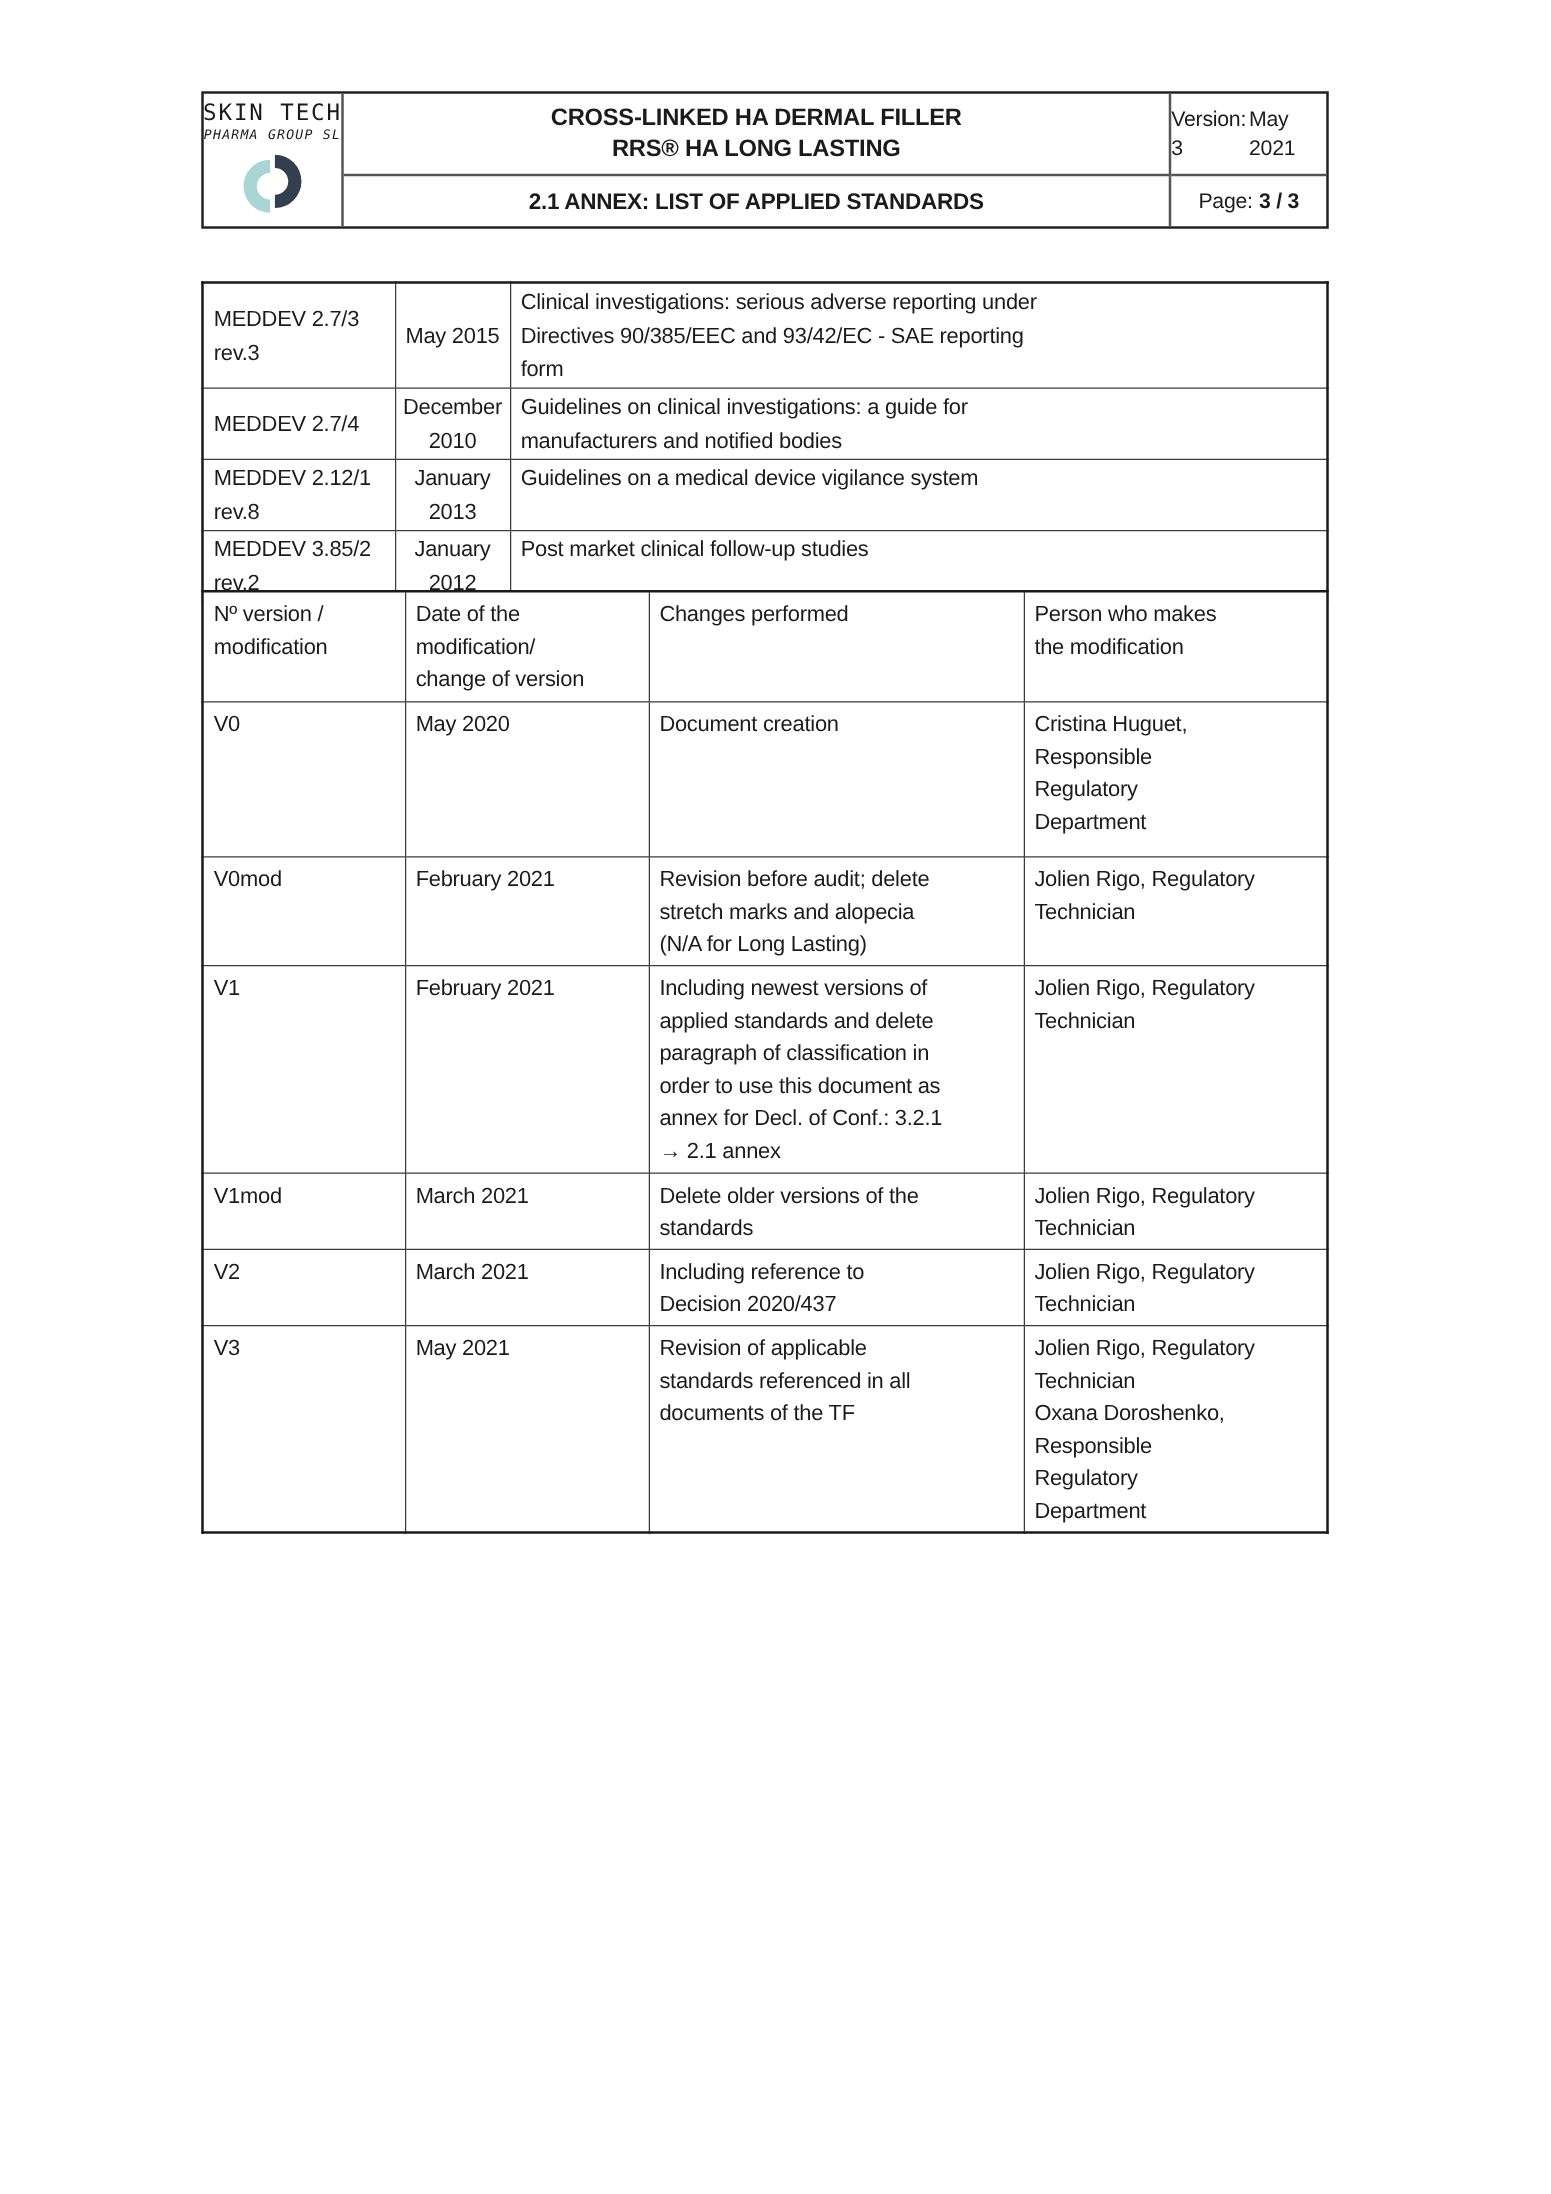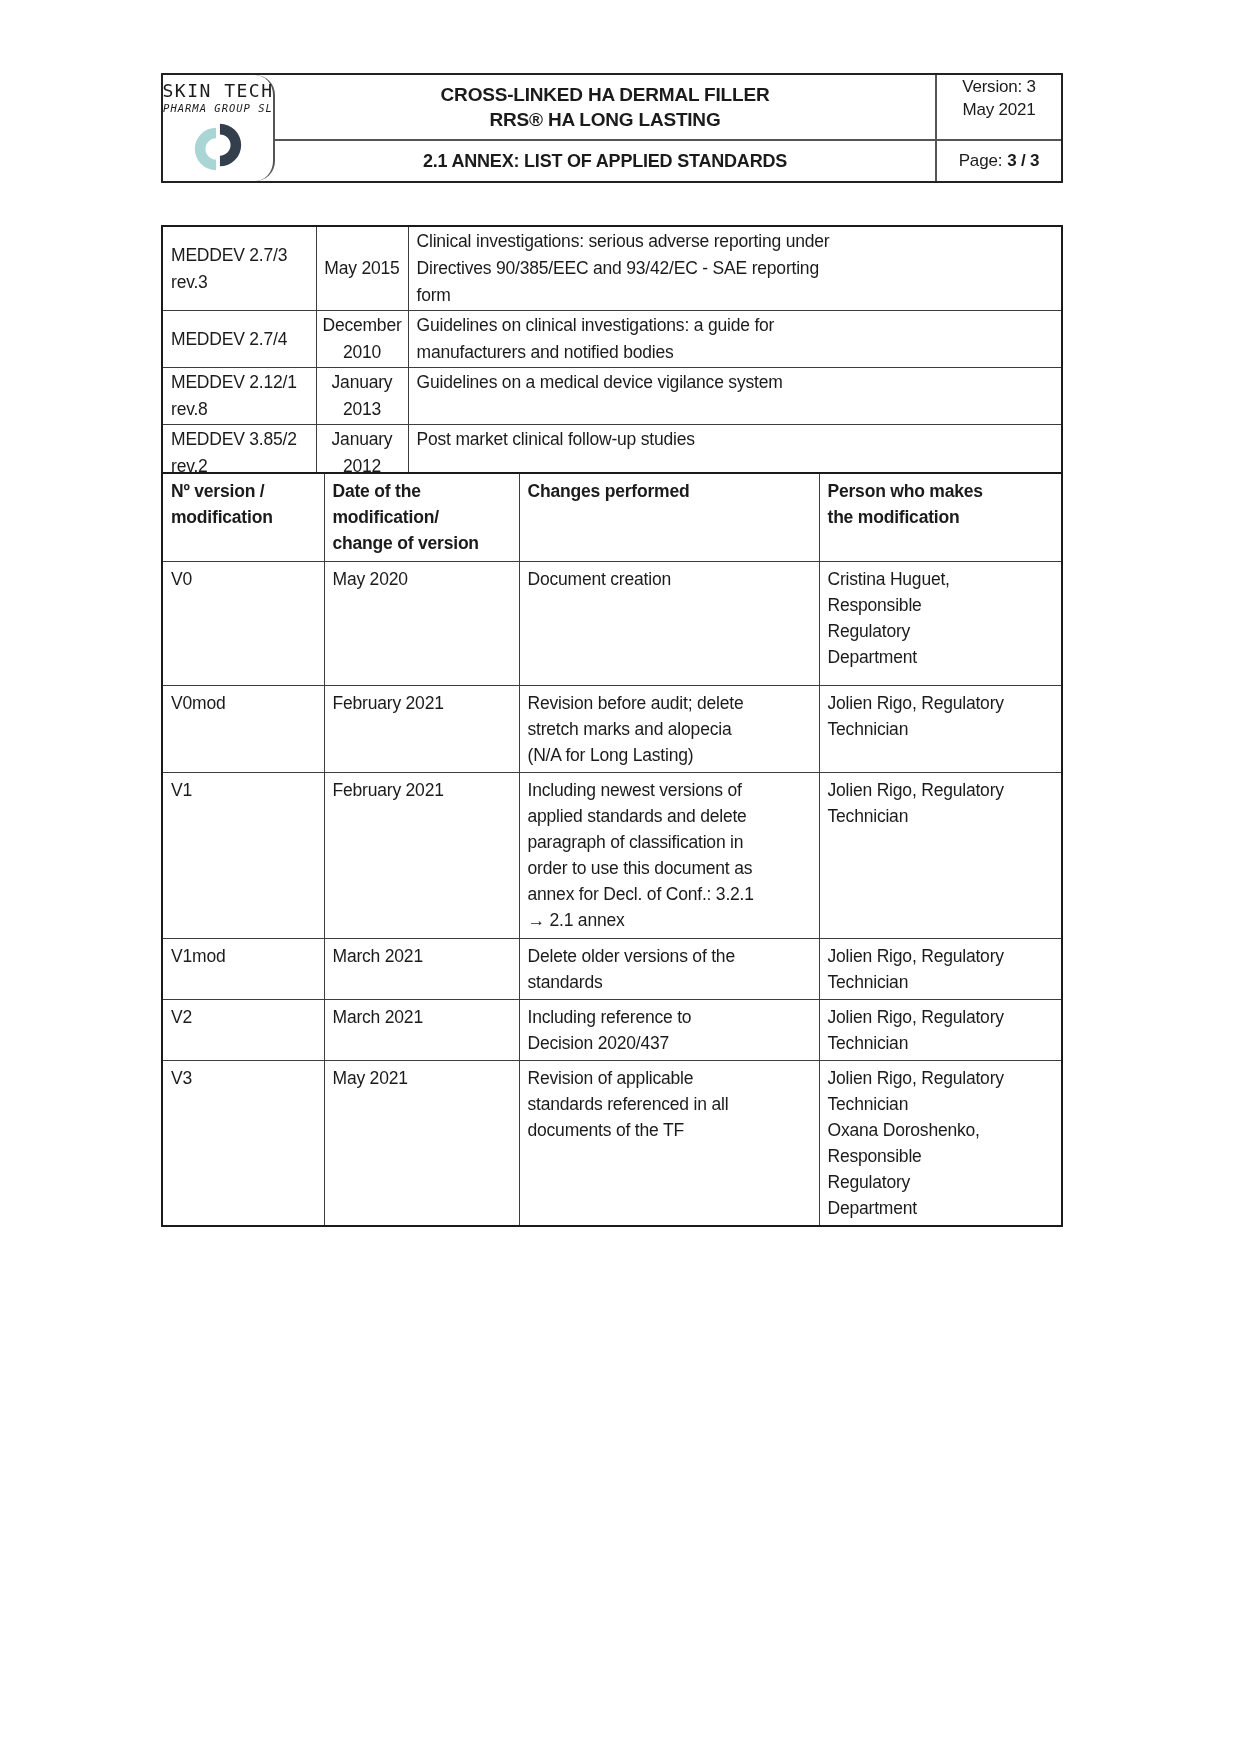--- a/index.html
+++ b/index.html
@@ -12,38 +12,38 @@
 
   
   .header {
     position:absolute; left:161px; top:73px; width:902px;
     display:grid; grid-template-columns:112px 1fr 124px; grid-template-rows:66px 40px;
     border:2px solid #222; box-sizing:border-box; background:#fff;
   }
   .h-cell { box-sizing:border-box; }
   .h-logo {
     grid-row:1 / 3; border-right:2px solid #555;
-    display:flex; flex-direction:column; align-items:center; padding-top:5px;border-radius:20px;
+    display:flex; flex-direction:column; align-items:center; padding-top:5px;
   }
   .company-name {
     font-family:"DejaVu Sans Mono","Liberation Mono",monospace;
     font-size:18px; letter-spacing:1.5px; white-space:nowrap;
   }
   .company-sub {
     font-family:"DejaVu Sans Mono","Liberation Mono",monospace;
     font-size:10.5px; letter-spacing:1px; margin-top:1px; white-space:nowrap;font-style:italic;
   }
   .h-title {
     border-right:2px solid #555; border-bottom:2px solid #555;
     display:flex; flex-direction:column; justify-content:center; align-items:center;
     font-weight:bold; font-size:19px; line-height:25px; 
   }
   .h-version {
     border-bottom:2px solid #555;
-    display:flex; flex-direction:column; justify-content:flex-start; align-items:center;
+    display:flex; flex-direction:row; justify-content:flex-start; align-items:center;
     font-size:17px; line-height:23px;
   }
   .h-annex {
     border-right:2px solid #555;
     display:flex; justify-content:center; align-items:center;
     font-weight:bold; font-size:18px;
   }
   .h-page {
     display:flex; justify-content:center; align-items:center; font-size:17px; gap:5px;
   }
@@ -65,21 +65,21 @@
   .t1 .date { vertical-align:middle; text-align:center; padding:1px 2px; }
   .t1 .desc { vertical-align:top; }
 
   
   .t2 {
     position:absolute; left:161px; top:472px; width:902px;
     border:2px solid #1a1a1a;
     font-size:17.5px; line-height:26px;
   }
   .t2 td { padding:4px 10px 4px 8px; vertical-align:top; }
-  .t2 .hdr td { font-weight:bold;margin-top:42px; }
+  .t2 .hdr td { font-weight:normal;margin-top:42px; }
 </style>
 </head>
 <body>
 
 <div class="page">
 
   <div class="header">
     <div class="h-cell h-logo">
       <div class="company-name">SKIN TECH</div>
       <div class="company-sub">PHARMA GROUP SL</div>

